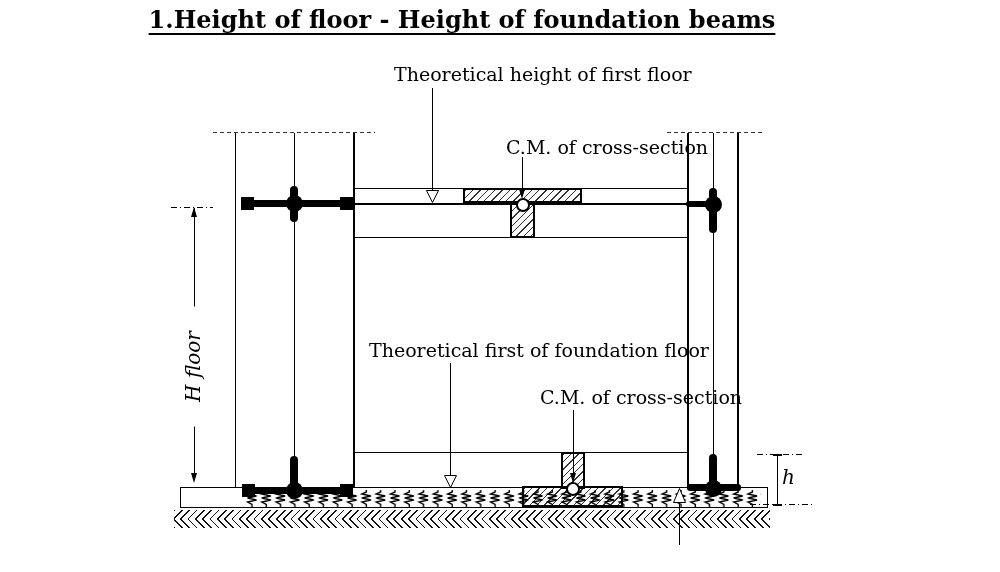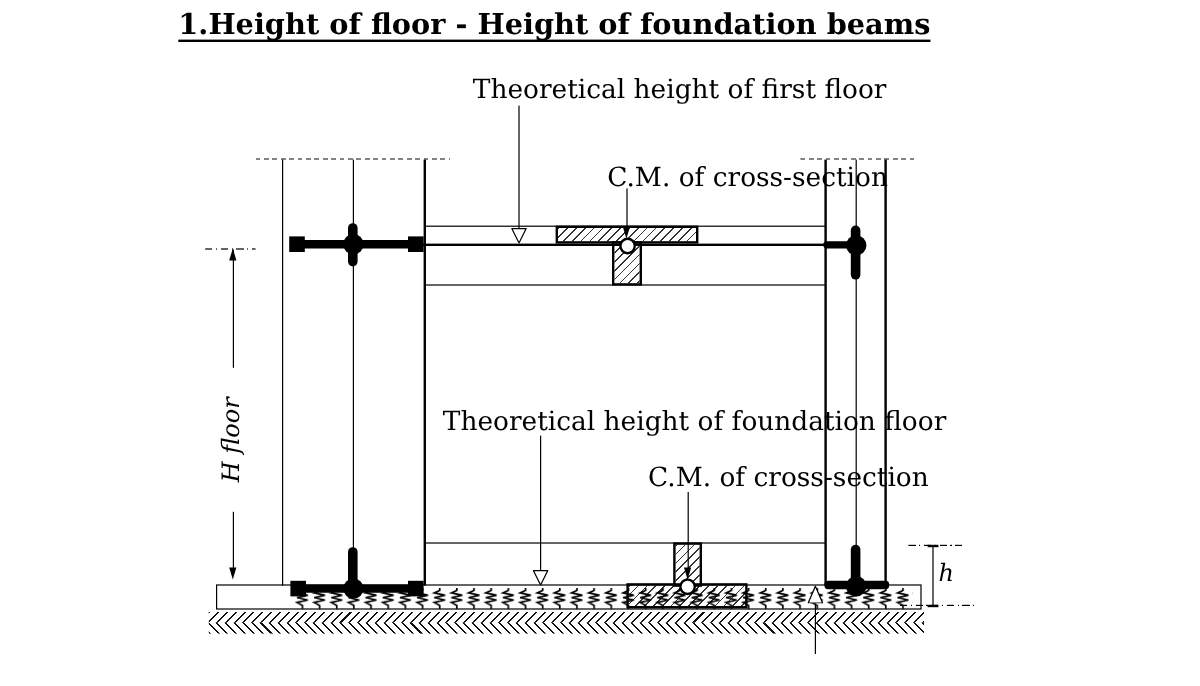--- a/index.html
+++ b/index.html
@@ -2,21 +2,21 @@
 <html><head>
 <meta charset="utf-8">
 <style>
   html,body{margin:0;padding:0;background:#fff;}
   #canvas{position:relative;width:924px;height:572px;background:#ffffff;overflow:hidden;
           font-family:"DejaVu Serif", serif;color:#000;}
   .abs{position:absolute;}
   .ln{position:absolute;background:#000;}
   .dash{position:absolute;height:1px;background:repeating-linear-gradient(90deg,#333 0 4px,transparent 4px 7px);}
   .dashdot{position:absolute;height:1px;background:repeating-linear-gradient(90deg,#000 0 6px,transparent 6px 9px,#000 9px 10px,transparent 10px 13px);}
-  .lbl{position:absolute;font-size:22px;white-space:nowrap;line-height:1.1;}
+  .lbl{position:absolute;font-size:19px;white-space:nowrap;line-height:1.1;}
   .bar{position:absolute;background:#000;border-radius:3px;}
   .sq{position:absolute;background:#000;}
   .nodecirc{position:absolute;width:17px;height:17px;border-radius:50%;background:#000;}
   .xsec{position:absolute;border:2.5px solid #000;
         background-image:repeating-linear-gradient(135deg,rgba(0,0,0,0.8) 0 1px,transparent 1px 5.2px);}
   .cm{position:absolute;width:10px;height:10px;border:2px solid #000;border-radius:50%;background:#fff;}
   .arrow-up{position:absolute;width:0;height:0;border-left:3.5px solid transparent;border-right:3.5px solid transparent;border-bottom:10px solid #000;}
   .arrow-dn{position:absolute;width:0;height:0;border-left:3.5px solid transparent;border-right:3.5px solid transparent;border-top:10px solid #000;}
   .tick{position:absolute;width:9px;height:2px;background:#000;}
   .hatch-a{position:absolute;background-image:repeating-linear-gradient(135deg,#111 0 1.2px,transparent 1.2px 5.2px);}
@@ -119,16 +119,16 @@
 
   <div class="dashdot" style="left:757px;top:454px;width:45px;"></div>
   <div class="dashdot" style="left:750px;top:504px;width:62px;"></div>
   <div class="ln" style="left:776.5px;top:455px;width:1px;height:50px;"></div>
   <div class="tick" style="left:772.5px;top:453.5px;"></div>
   <div class="tick" style="left:772.5px;top:503.5px;"></div>
   <div class="lbl" style="left:782px;top:466px;font-style:italic;font-size:20px;">h</div>
 
   <div class="lbl" style="left:394px;top:64px;">Theoretical height of first floor</div>
   <div class="lbl" style="left:506px;top:137px;">C.M. of cross-section</div>
-  <div class="lbl" style="left:369px;top:340px;">Theoretical height of foundation floor</div>
+  <div class="lbl" style="left:369px;top:340px;">Theoretical first of foundation floor</div>
   <div class="lbl" style="left:540px;top:387px;">C.M. of cross-section</div>
 
 </div>
 
 </body></html>

